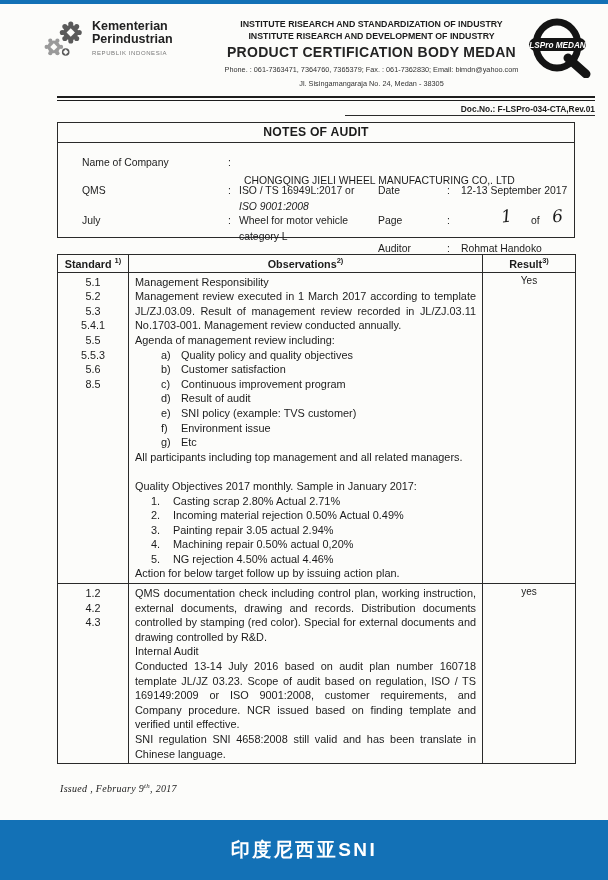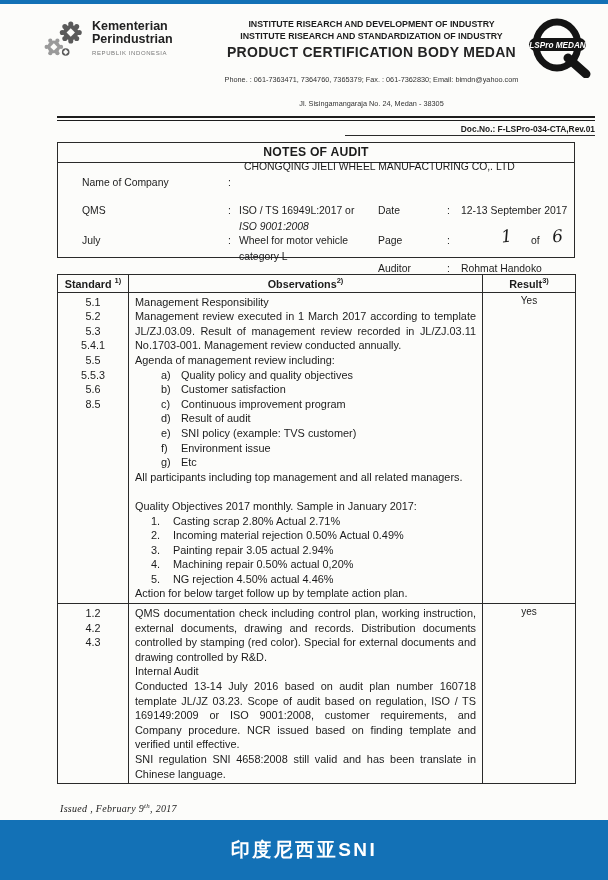--- a/index.html
+++ b/index.html
@@ -10,21 +10,21 @@
   
   .letterhead { display:flex; align-items:flex-start; padding:16px 14px 0 42px; }
   .ministry { display:flex; align-items:center; width:175px; flex:none; }
   .ministry svg { flex:none; margin-top:2px; }
   .ministry-text { margin-left:6px; line-height:13px; }
   .ministry-name { font-size:12.5px; font-weight:bold; color:#222; }
   .ministry-sub { font-size:6px; letter-spacing:.6px; color:#777; margin-top:1px; }
   .org { flex:1; text-align:center; padding-top:2px; }
   .org-l1 { font-size:8.8px; font-weight:bold; line-height:12px; }
   .org-l3 { font-size:14px; font-weight:600; letter-spacing:.3px; margin-top:2px; color:#242424; }
-  .org-contact { font-size:7.3px; color:#333; margin-top:15px; line-height:9px; }
+  .org-contact { font-size:7.3px; color:#333; margin-top:5px; line-height:9px; }
   .q-logo { flex:none; width:68px; margin-top:2px; }
 
   .double-rule { margin:8px 13px 0 57px; height:5px; border-top:2.5px solid #1d1d1d; border-bottom:1.8px solid #1d1d1d; }
   .doc-no { width:250px; margin:3px 13px 0 auto; text-align:right; font-size:8.4px; font-weight:bold;
             border-bottom:1.4px solid #2a2a2a; padding-bottom:1px; }
 
   
   .notes-box { margin:6px 33px 0 57px; border:1.4px solid #2a2a2a; height:116px; position:relative; }
   .notes-title { border-bottom:1.2px solid #2a2a2a; text-align:center; font-weight:bold; font-size:12.2px;
                  padding:2px 0 3px; letter-spacing:.2px; }
@@ -92,22 +92,22 @@
         <circle cx="28" cy="38" r="4.5" fill="#5a5a5a"></circle>
         <rect x="25.8" y="35.8" width="4.4" height="4.4" transform="rotate(45 28 38)" fill="#fcfcfa"></rect>
       </svg>
       <div class="ministry-text">
         <div class="ministry-name">Kementerian</div>
         <div class="ministry-name">Perindustrian</div>
         <div class="ministry-sub">REPUBLIK INDONESIA</div>
       </div>
     </div>
     <div class="org">
+      <div class="org-l1">INSTITUTE RISEARCH AND STANDARDIZATION OF INDUSTRY</div>
       <div class="org-l1">INSTITUTE RISEARCH AND DEVELOPMENT OF INDUSTRY</div>
-      <div class="org-l1">INSTITUTE RISEARCH AND STANDARDIZATION OF INDUSTRY</div>
       <div class="org-l3">PRODUCT CERTIFICATION BODY MEDAN</div>
       <div class="org-contact">Phone. : 061-7363471, 7364760, 7365379; Fax. : 061-7362830; Email: bimdn@yahoo.com</div>
       <div class="org-contact">Jl. Sisingamangaraja No. 24, Medan - 38305</div>
     </div>
     <div class="q-logo">
       <svg width="66" height="60" viewBox="0 0 66 60">
         <ellipse cx="31" cy="27" rx="21" ry="23" fill="none" stroke="#141414" stroke-width="7"></ellipse>
         <path d="M42 40 L60 56" stroke="#141414" stroke-width="9" stroke-linecap="round"></path>
         <rect x="3" y="20" width="57" height="13" rx="6.5" fill="#141414"></rect>
         <text x="31.5" y="29.5" font-size="8.2" fill="#ffffff" text-anchor="middle" font-family="Liberation Sans, sans-serif" font-style="italic" font-weight="bold">LSPro MEDAN</text>
@@ -116,21 +116,21 @@
   </div>
 
   <div class="double-rule"></div>
   <div class="doc-no">Doc.No.: F-LSPro-034-CTA,Rev.01</div>
 
   <div class="notes-box">
     <div class="notes-title">NOTES OF AUDIT</div>
 
     <div class="nf" style="left:24px; top:34px;">Name of Company</div>
     <div class="nf" style="left:170px; top:34px;">:</div>
-    <div class="nf" style="left:186px; top:18px;">CHONGQING JIELI WHEEL MANUFACTURING CO,. LTD</div>
+    <div class="nf" style="left:186px; top:52px;">CHONGQING JIELI WHEEL MANUFACTURING CO,. LTD</div>
 
     <div class="nf" style="left:24px; top:62px;">QMS</div>
     <div class="nf" style="left:170px; top:62px;">:</div>
     <div class="nf" style="left:181px; top:62px;">ISO / TS 16949L:2017 or</div>
     <div class="nf" style="left:181px; top:78px;font-style:italic;">ISO  9001:2008</div>
 
     <div class="nf" style="left:24px; top:92px;">July</div>
     <div class="nf" style="left:170px; top:92px;">:</div>
     <div class="nf" style="left:181px; top:92px;">Wheel for motor vehicle</div>
     <div class="nf" style="left:181px; top:108px;">category L</div>
@@ -228,21 +228,21 @@
               </div>
               <div class="list-row">
                 <span class="lbl">4.</span>
                 <span>Machining repair 0.50% actual 0,20%</span>
               </div>
               <div class="list-row">
                 <span class="lbl">5.</span>
                 <span>NG rejection 4.50% actual 4.46%</span>
               </div>
             </div>
-        <div>Action for below target follow up by template action plan.</div>
+        <div>Action for below target follow up by issuing action plan.</div>
       </td>
       <td class="res row1">Yes</td>
     </tr>
     <tr>
       <td class="std row2">
 
       <div>1.2</div>
             <div>4.2</div>
             <div>4.3</div>
           </td>

